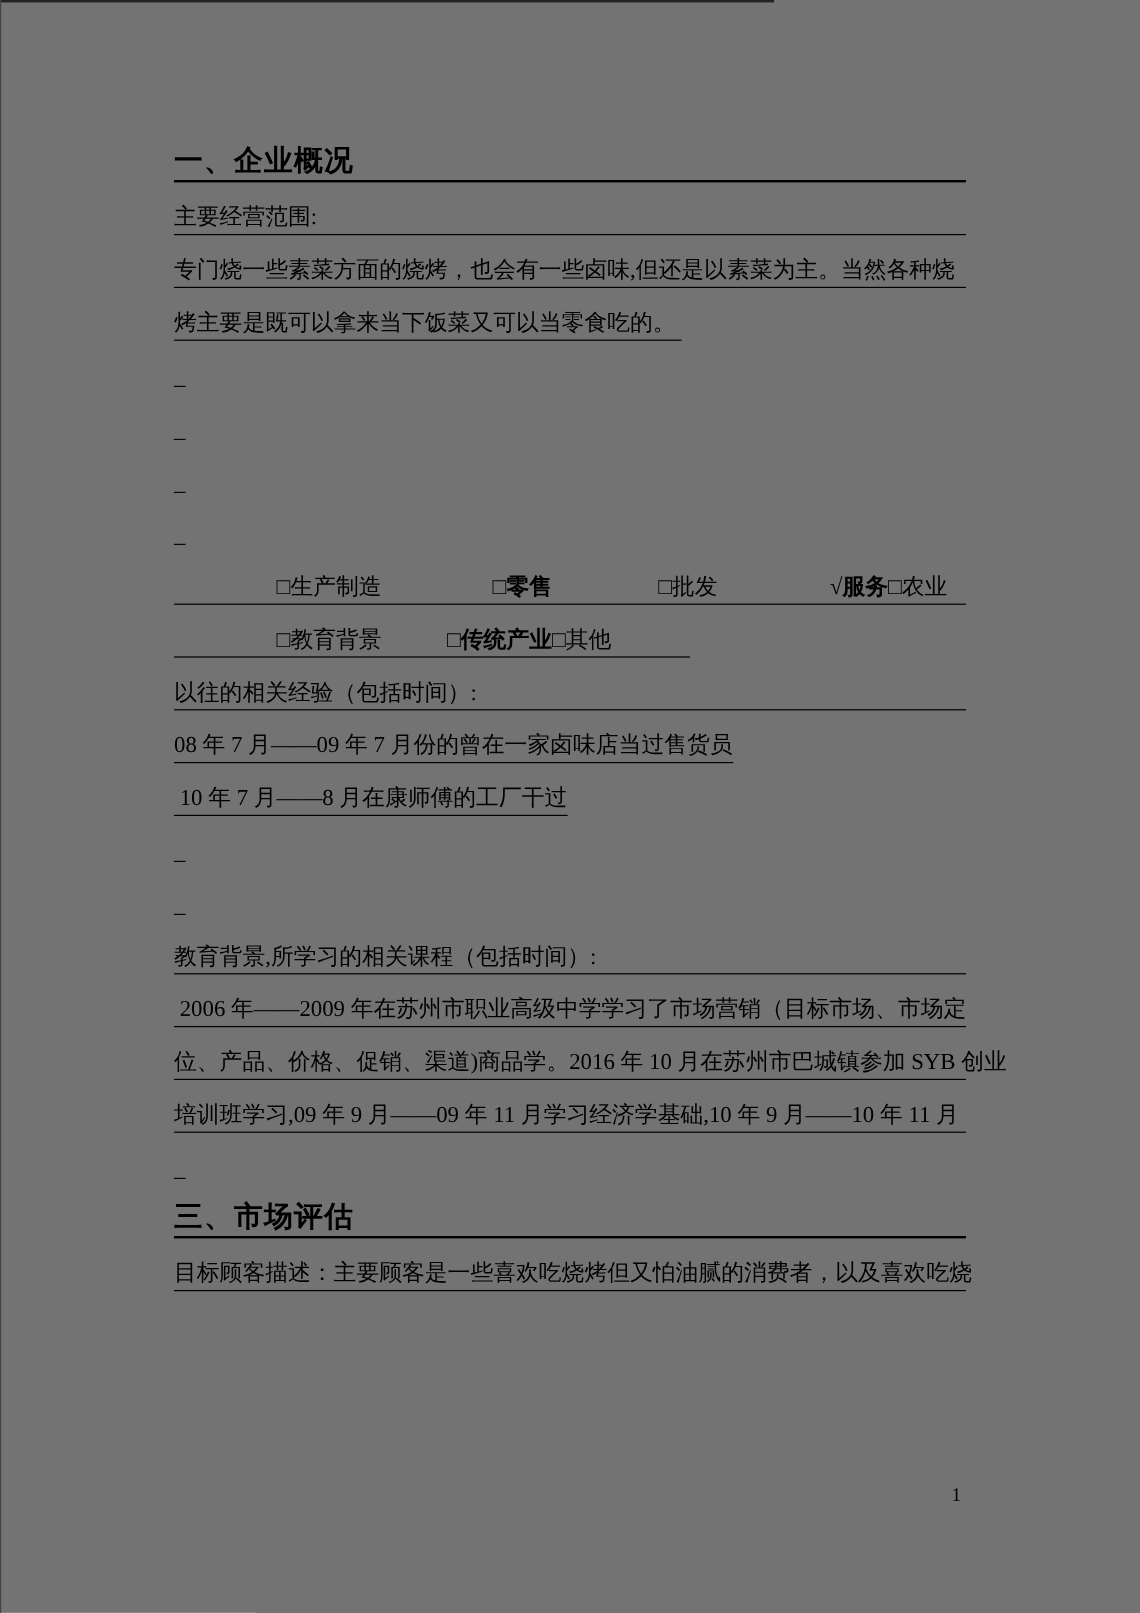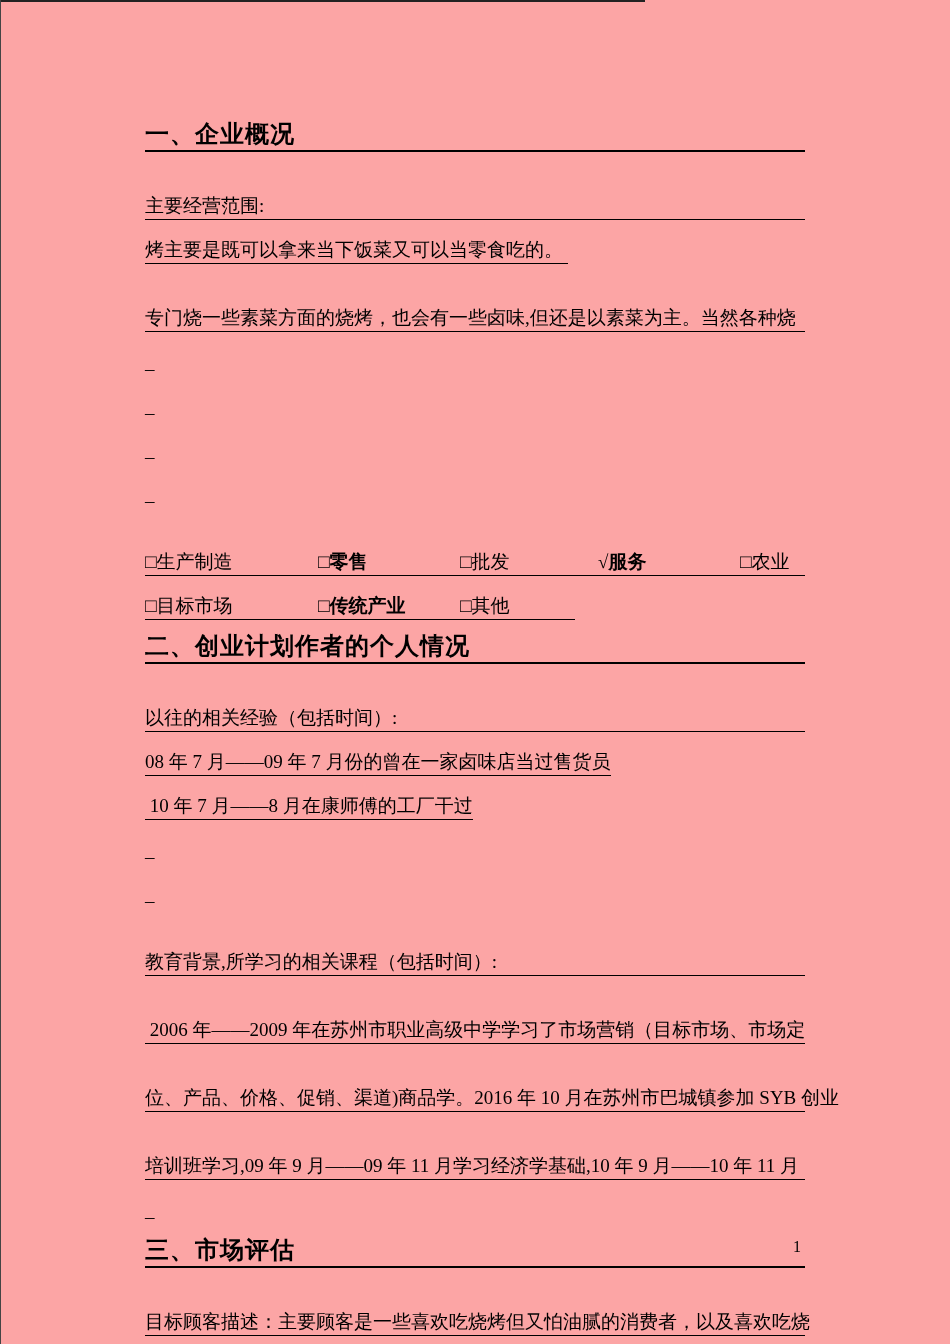--- a/index.html
+++ b/index.html
@@ -4,21 +4,21 @@
 <style>
   * { margin:0; padding:0; box-sizing:border-box; }
   html,body { width:950px; height:1344px; }
   body {
     background:#ffffff;
     color:#000000;
     font-family:"Liberation Serif","DejaVu Serif",serif;
     position:relative;
     overflow:hidden;
   }
-  .page { position:absolute; inset:0; background:#fca5a5; }
+  .page { position:absolute; inset:0; background:#737373; }
 
   
   .artifact-top { position:absolute; left:0; top:0; width:645px; height:2px; background:#222; }
   .artifact-left { position:absolute; left:0; top:0; width:1px; height:1344px; background:#444; }
 
   .content { position:absolute; left:145px; top:108px; width:660px; }
 
   .heading {
     height:44px;
     display:flex; align-items:flex-end;
@@ -26,24 +26,24 @@
     border-bottom:2px solid #000;
     white-space:pre;
     letter-spacing:1px;
   }
   .line {
     height:44px;
     display:flex; align-items:flex-end;
     font-size:19px; line-height:26px;
     white-space:pre;
   }
-  .line.full { border-bottom:1px solid #000;margin-top:24px; }
+  .line.full { border-bottom:1px solid #000; }
   .u { display:inline-block; border-bottom:1px solid #000; }
 
-  .opt { display:inline-block; }
+  .opt { display:inline-block;text-align:right; }
   .w173 { width:173px; }
   .w142 { width:142px;font-weight:bold; }
   .w138 { width:138px; }
   .row2wrap {
     display:flex; align-items:flex-end;
     width:430px; height:100%;
     border-bottom:1px solid #000;
   }
 
   .page-number {
@@ -62,26 +62,26 @@
   <div class="content">
 
     <div class="heading">
       <span>一、企业概况</span>
     </div>
 
     <div class="line full">
       <span>主要经营范围:</span>
     </div>
 
+    <div class="line full">
+      <span>专门烧一些素菜方面的烧烤，也会有一些卤味,但还是以素菜为主。当然各种烧</span>
+    </div>
+
     <div class="line">
       <span class="u">烤主要是既可以拿来当下饭菜又可以当零食吃的。 </span>
-    </div>
-
-    <div class="line full">
-      <span>专门烧一些素菜方面的烧烤，也会有一些卤味,但还是以素菜为主。当然各种烧</span>
     </div>
 
     <div class="line">
       <span>_</span>
     </div>
     <div class="line">
       <span>_</span>
     </div>
     <div class="line">
       <span>_</span>
@@ -94,29 +94,26 @@
     <div class="line full">
       <span class="opt w173"><span>□</span><span>生产制造</span></span>
       <span class="opt w142"><span>□</span><span>零售</span></span>
       <span class="opt w138"><span>□</span><span>批发</span></span>
       <span class="opt w142"><span>√</span><span>服务</span></span>
       <span class="opt"><span>□</span><span>农业</span></span>
     </div>
 
     <div class="line">
       <span class="row2wrap">
-        <span class="opt w173"><span>□</span><span>目标市场</span></span>
+        <span class="opt w173"><span>□</span><span>教育背景</span></span>
         <span class="opt w142"><span>□</span><span>传统产业</span></span>
         <span class="opt"><span>□</span><span>其他</span></span>
       </span>
     </div>
 
-    <div class="heading">
-      <span>二、创业计划作者的个人情况</span>
-    </div>
 
     <div class="line full">
       <span>以往的相关经验（包括时间）:</span>
     </div>
 
     <div class="line">
       <span class="u">08 年 7 月——09 年 7 月份的曾在一家卤味店当过售货员</span>
     </div>
 
     <div class="line">

